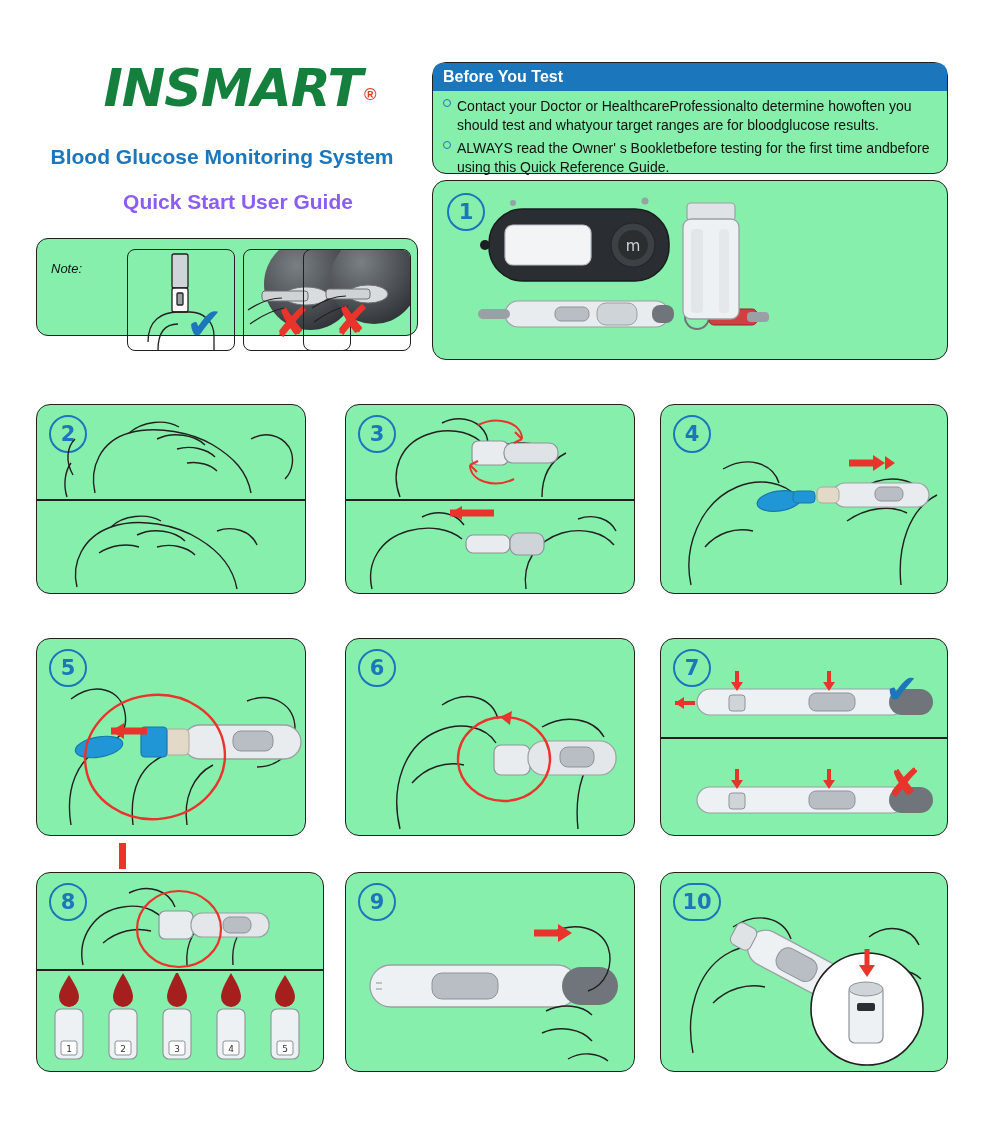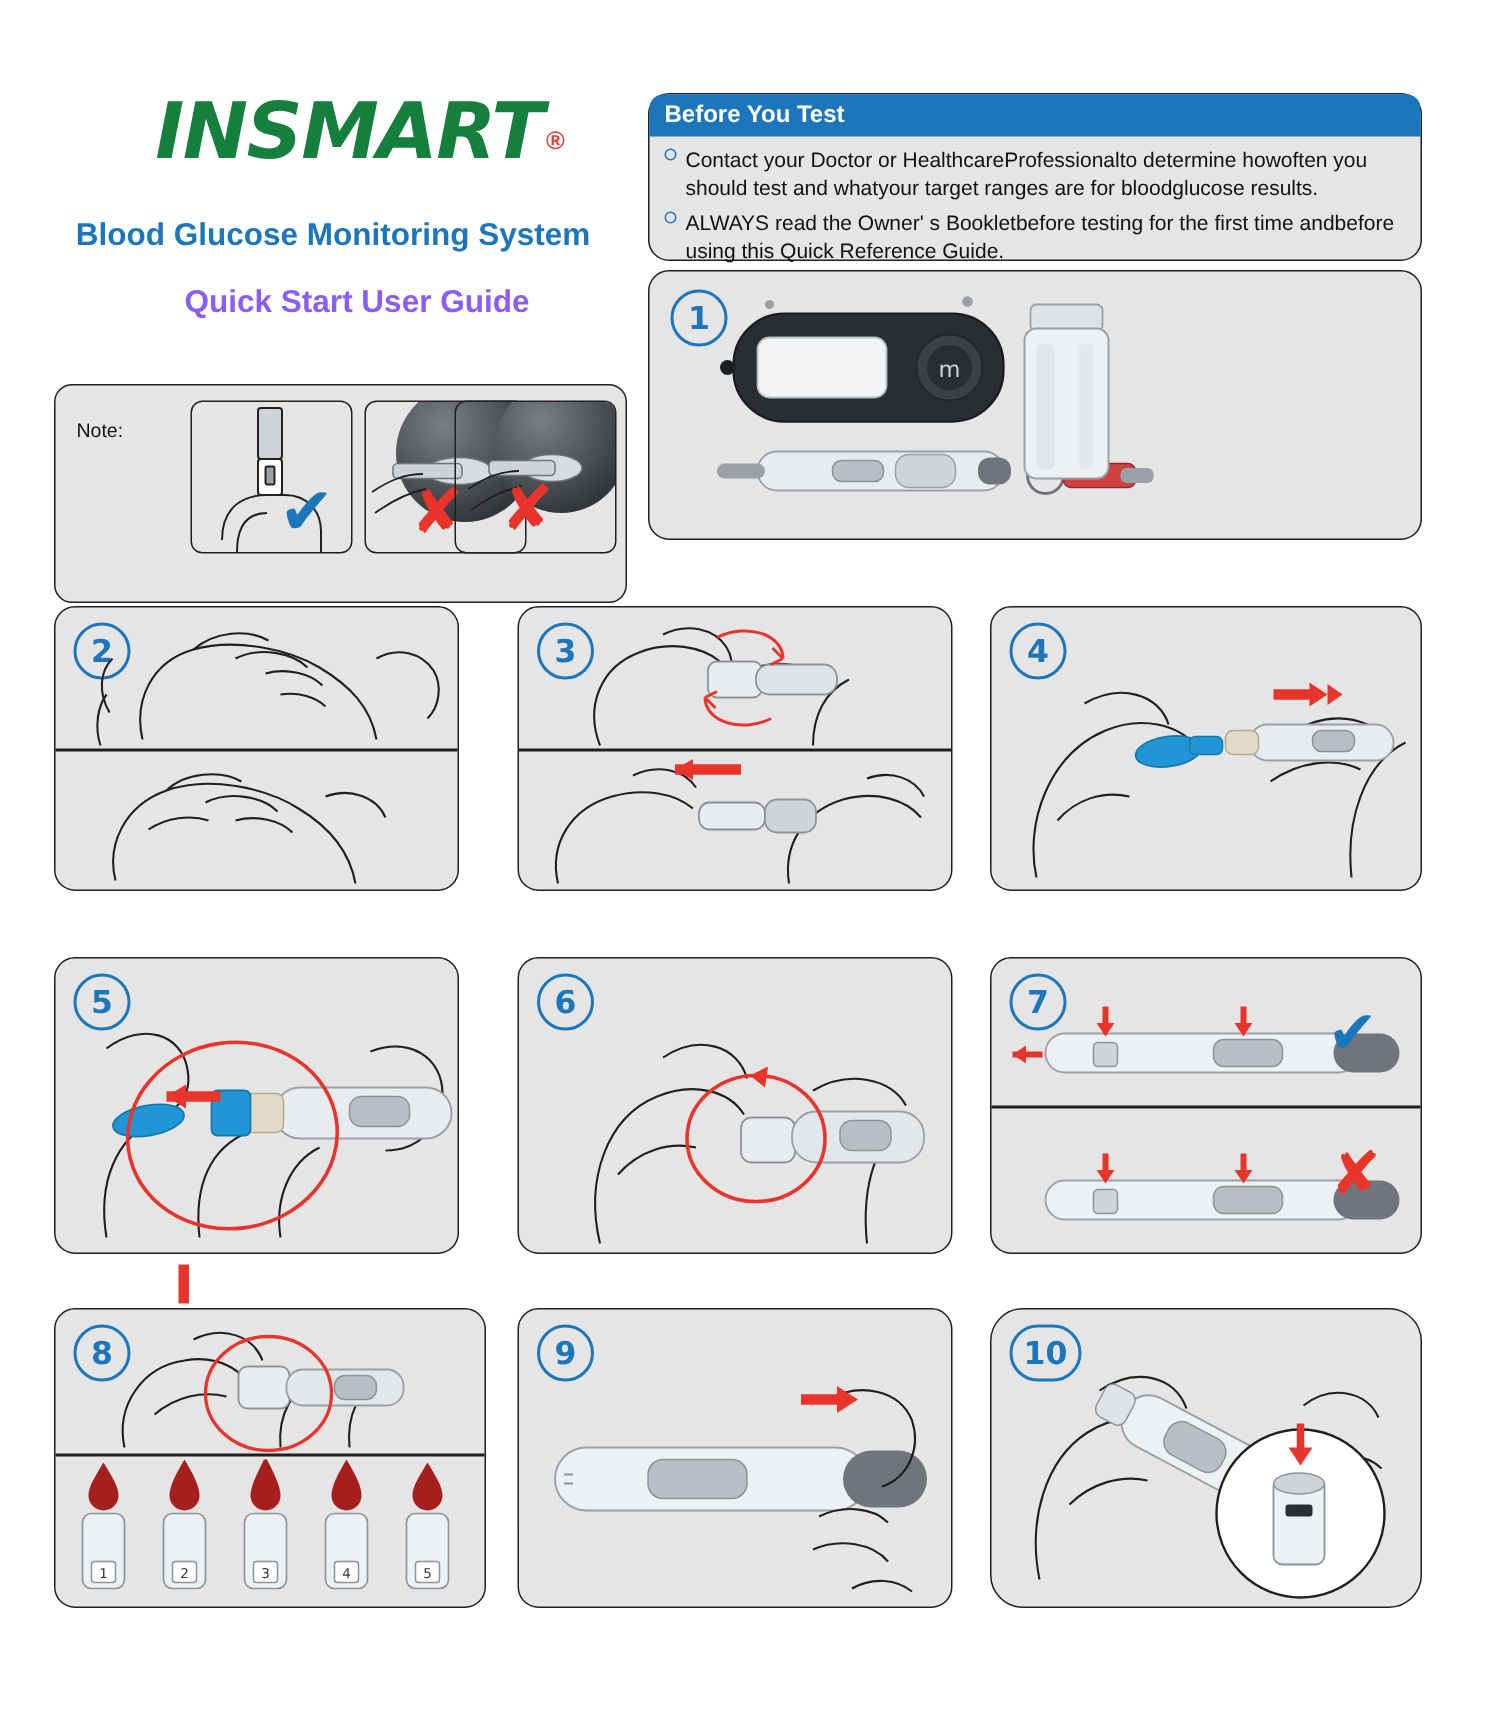--- a/index.html
+++ b/index.html
@@ -32,21 +32,21 @@
     font-size:21px;font-weight:bold;color:#1b76bc;
   }
   .brand-sub2{
     position:absolute;left:28px;top:190px;width:420px;text-align:center;
     font-size:21px;font-weight:bold;color:#8b5cf6;
   }
 
   
   .panel{
     position:absolute;border:1.6px solid #231f20;border-radius:12px;
-    background:#e5e5e5;box-sizing:border-box;
+    background:#86efac;box-sizing:border-box;
   }
   .panel.soft{border-radius:14px;}
 
   .step-num{
     position:absolute;width:34px;height:34px;border-radius:50%;
     border:2px solid #1b76bc;color:#1b76bc;font-size:21px;font-weight:bold;
     display:flex;align-items:center;justify-content:center;
     font-family:"DejaVu Sans", sans-serif;
   }
   .step-num.wide{width:44px;border-radius:22px;}
@@ -63,21 +63,21 @@
   .byt-li{
     font-size:14px;line-height:1.35;color:#111;margin-bottom:4px;
     padding-left:14px;position:relative;
   }
   .byt-li .bullet{
     position:absolute;left:0;top:2px;width:8px;height:8px;border-radius:50%;
     border:1.4px solid #1b76bc;box-sizing:border-box;
   }
 
   
-  .note-panel{left:36px;top:256px;width:382px;height:146px;}
+  .note-panel{left:36px;top:238px;width:382px;height:98px;font-style:italic;}
   .note-label{position:absolute;left:14px;top:22px;font-size:13px;}
   .note-cell{
     position:absolute;top:10px;width:108px;height:102px;
     border:1.4px solid #231f20;border-radius:8px;box-sizing:border-box;overflow:hidden;
   }
   .check{
     position:absolute;font-size:44px;color:#1b76bc;font-weight:bold;
     font-family:"DejaVu Sans", sans-serif;line-height:1;
   }
   .xmark{
@@ -428,21 +428,21 @@
         <path d="M206 40 C228 28 254 34 262 54 C268 72 260 92 242 98"></path>
         <path d="M200 118 C216 110 236 112 246 122"></path>
         <path d="M196 140 C214 132 236 136 246 148"></path>
         <path d="M222 166 C236 158 252 160 262 168"></path>
       </g>
       <path d="M188 40 L214 40" stroke="#e8342a" stroke-width="7" fill="none"></path>
       <path d="M226 40 l-14 -9 l0 18 z" fill="#e8342a"></path>
     </svg>
   </div>
 
-  <div class="panel soft" style="left:660px;top:872px;width:288px;height:200px;border-radius:22px;">
+  <div class="panel soft" style="left:660px;top:872px;width:288px;height:200px;">
     <div class="step-num wide" style="left:12px;top:10px;">10</div>
     <svg style="position:absolute;left:0;top:10px;" width="286" height="188" viewBox="0 0 286 188">
       <g fill="none" stroke="#231f20" stroke-width="1.4">
         <path d="M32 170 C24 130 36 90 64 72 C86 58 110 62 122 76"></path>
         <path d="M72 44 C96 28 122 34 130 56"></path>
         <path d="M52 120 C66 106 86 100 104 104"></path>
         <path d="M208 54 C226 40 250 44 258 62"></path>
         <path d="M214 94 C230 84 250 86 260 96"></path>
       </g>
 

